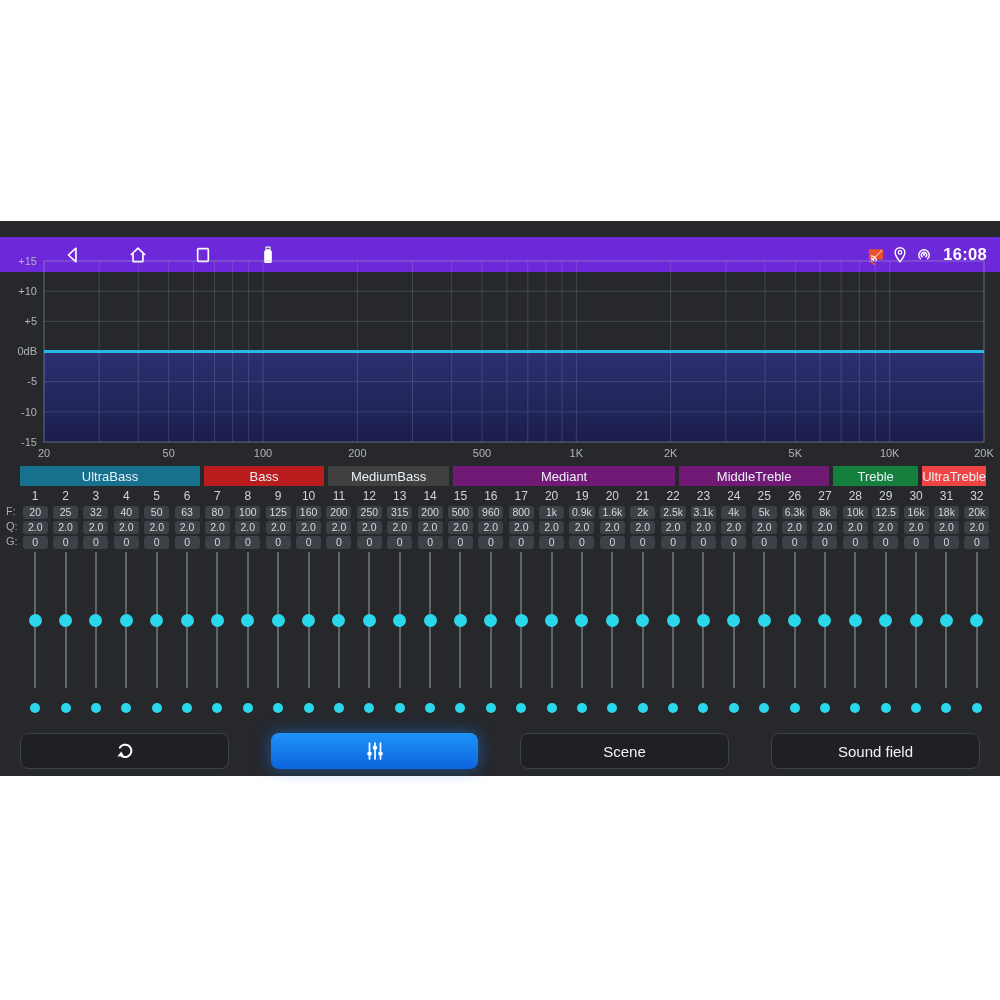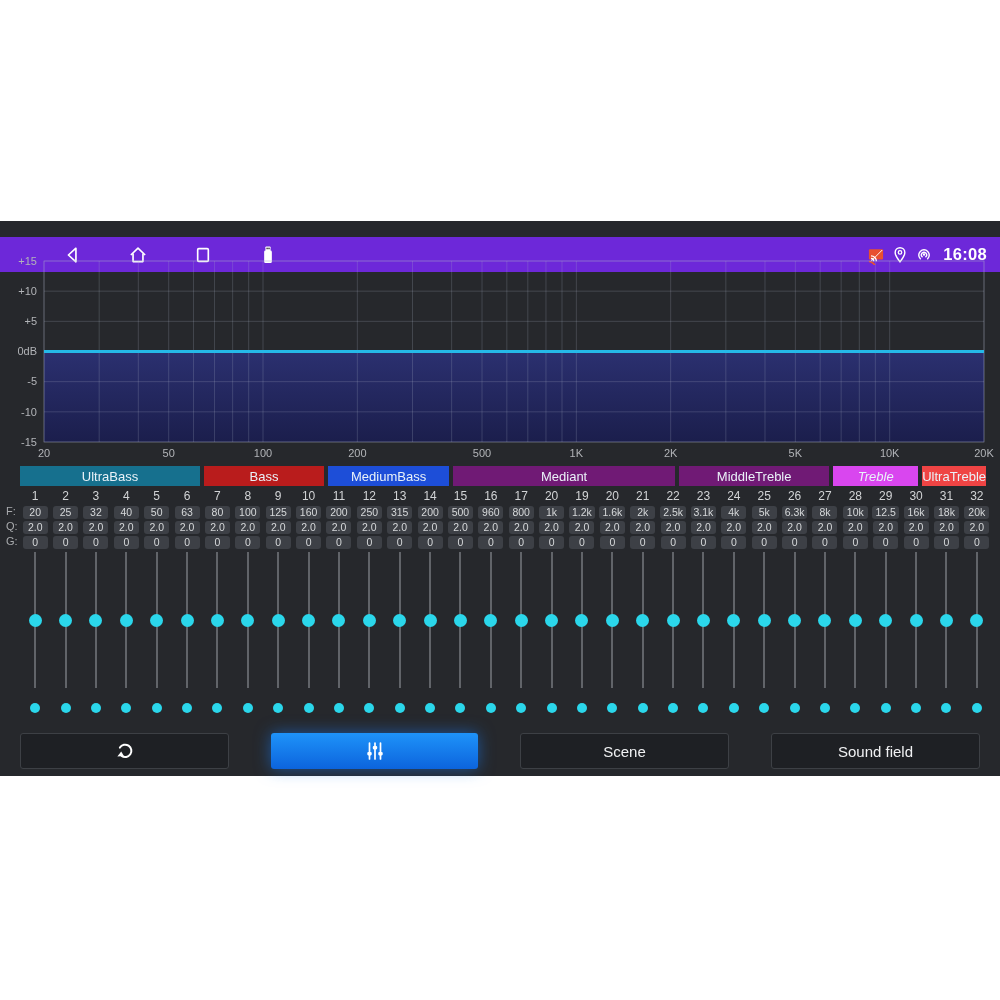--- a/index.html
+++ b/index.html
@@ -36,21 +36,21 @@
   
   .row-sliders{top:331px;height:136px;}
   .slider-cell{position:relative;width:100%;height:136px;}
   .slider-track{position:absolute;left:calc(50% - 1px);top:0;width:2px;height:136px;background:#616469;}
   .slider-thumb{position:absolute;left:calc(50% - 6.5px);top:calc(50% - 6.5px);width:13px;height:13px;border-radius:50%;background:#2bd7eb;}
   .row-dots{top:481px;height:12px;}
   .band-dot{width:10px;height:10px;border-radius:50%;background:#2bd7eb;}
 
   
   .buttons-row{position:absolute;top:512px;left:20px;right:20px;height:36px;display:flex;gap:42px;}
-  .btn{flex:1;height:36px;background:#1e2024;border:1.5px solid #3d4045;border-radius:3px;display:flex;align-items:center;justify-content:center;color:#f0f1f3;font-size:15px;box-sizing:border-box;cursor:pointer;}
+  .btn{flex:1;height:36px;background:#1e2024;border:1.5px solid #3d4045;border-radius:8px;display:flex;align-items:center;justify-content:center;color:#f0f1f3;font-size:15px;box-sizing:border-box;cursor:pointer;}
   .btn svg{width:24px;height:24px;display:block;}
   .btn-active{background:linear-gradient(180deg,#1e93f9 0%,#0c64dd 100%);border:none;box-shadow:0 0 16px rgba(24,124,244,.55);}
 </style>
 </head>
 <body>
 
 <div class="page">
   <div class="app">
 
     <div class="status-bar">
@@ -159,30 +159,30 @@
         </g>
     </svg>
 
     <div class="bands-row" id="bands-row">
         <div class="band-group" style="flex: 180 0 0px; background: rgb(22, 112, 142);">
           <span>UltraBass</span>
         </div>
         <div class="band-group" style="flex: 120 0 0px; background: #b91c1c;">
           <span>Bass</span>
         </div>
-        <div class="band-group" style="flex: 121 0 0px; background: #1d4ed8;">
+        <div class="band-group" style="flex: 121 0 0px; background: #404040;">
           <span>MediumBass</span>
         </div>
         <div class="band-group" style="flex: 222 0 0px; background: #701a75;">
           <span>Mediant</span>
         </div>
         <div class="band-group" style="flex: 150 0 0px; background: #701a75;">
           <span>MiddleTreble</span>
         </div>
-        <div class="band-group" style="flex: 85 0 0px; background: #d946ef; font-style: italic;">
+        <div class="band-group" style="flex: 85 0 0px; background: #15803d;">
           <span>Treble</span>
         </div>
         <div class="band-group" style="flex: 62 0 0px; background: #ef4444;">
           <span>UltraTreble</span>
         </div>
       </div>
 
     <span class="fqg-label fqg-f">F:</span>
     <span class="fqg-label fqg-q">Q:</span>
     <span class="fqg-label fqg-g">G:</span>
@@ -232,21 +232,21 @@
         <span class="val">125</span>
         <span class="val">160</span>
         <span class="val">200</span>
         <span class="val">250</span>
         <span class="val">315</span>
         <span class="val">200</span>
         <span class="val">500</span>
         <span class="val">960</span>
         <span class="val">800</span>
         <span class="val">1k</span>
-        <span class="val">1.2k</span>
+        <span class="val">0.9k</span>
         <span class="val">1.6k</span>
         <span class="val">2k</span>
         <span class="val">2.5k</span>
         <span class="val">3.1k</span>
         <span class="val">4k</span>
         <span class="val">5k</span>
         <span class="val">6.3k</span>
         <span class="val">8k</span>
         <span class="val">10k</span>
         <span class="val">12.5</span>

